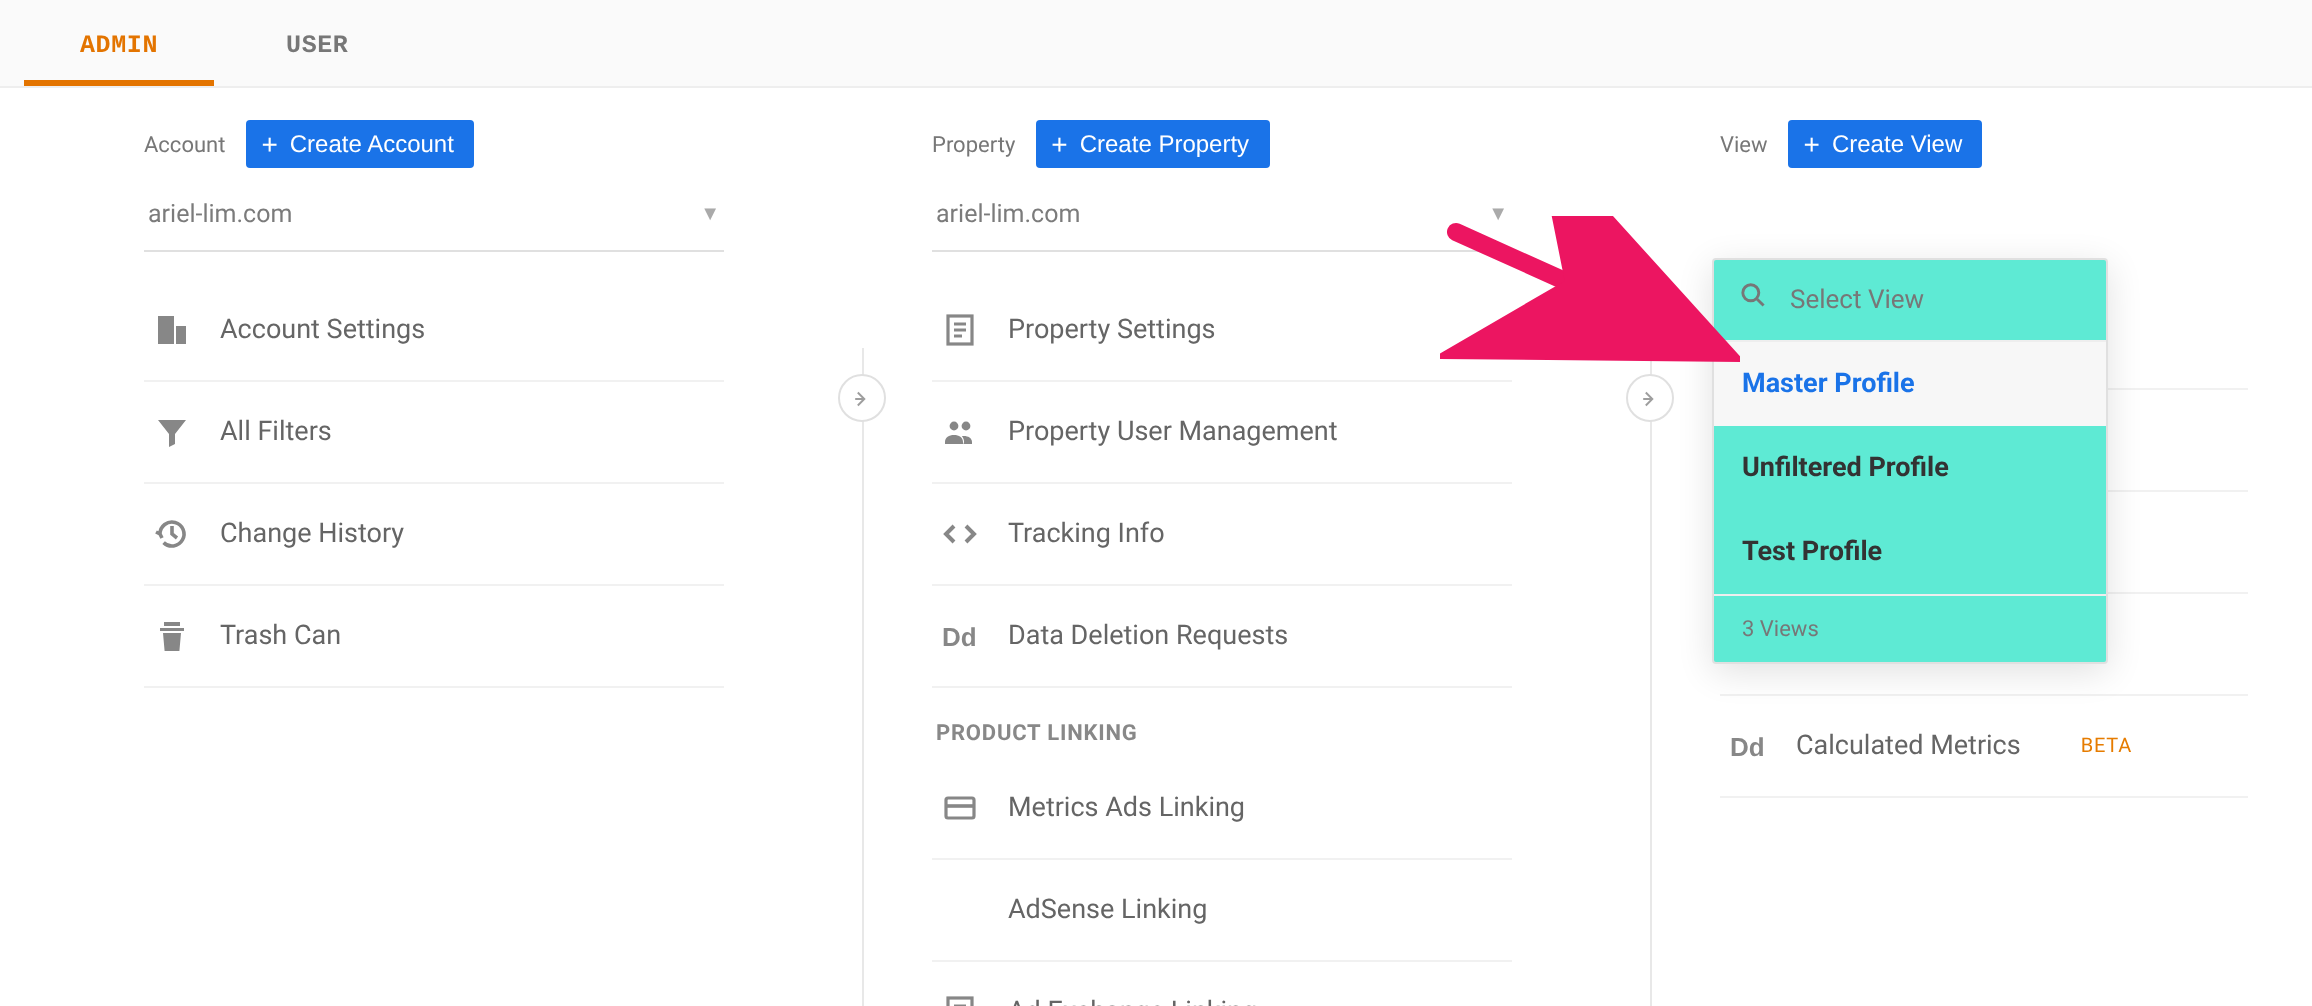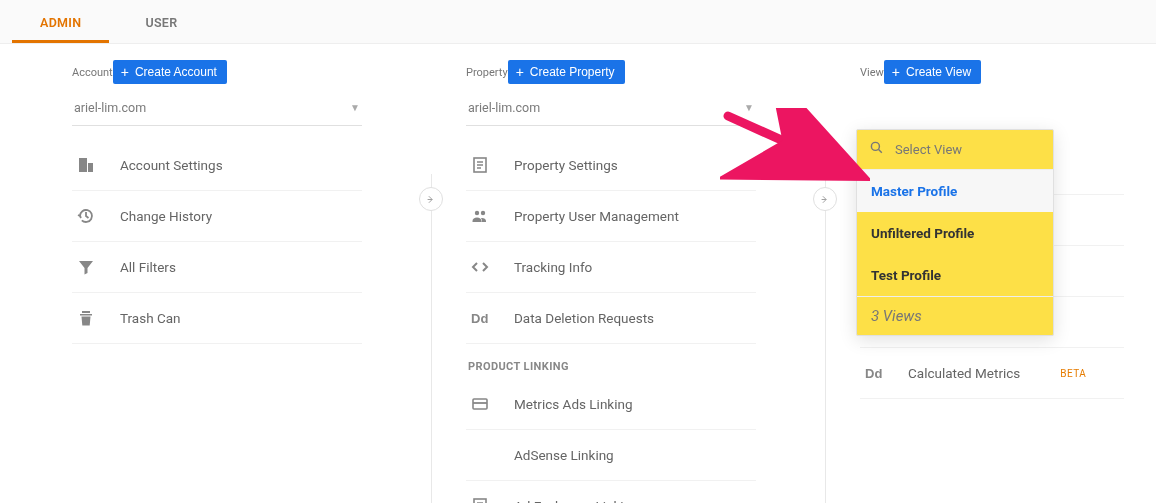--- a/index.html
+++ b/index.html
@@ -21,20 +21,21 @@
       height: 44px;
     }
     .tab {
       padding: 14px 32px 12px;
       font-size: 12.5px;
       font-weight: 600;
       letter-spacing: .3px;
       color: #777;
       cursor: pointer;
       position: relative;
+      font-family: Liberation Mono, monospace;
     }
     .tab.active {
       color: #e37400;
     }
     .tab.active::after {
       content: "";
       position: absolute;
       left: 4px; right: 4px; bottom: -1px;
       height: 3px;
       background: #e37400;
@@ -69,21 +70,21 @@
       display: flex; align-items: center; justify-content: center;
       color: #9e9e9e;
       cursor: pointer;
     }
     .chip-1 { left: 419px; }
     .chip-2 { left: 813px; }
 
     .col-header {
       display: flex;
       align-items: center;
-      gap: 0;
+      gap: 10px;
       margin-bottom: 10px;
     }
     .col-header .label {
       font-size: 11px;
       color: #777;
     }
     .create-btn {
       display: inline-flex;
       align-items: center;
       gap: 6px;
@@ -109,21 +110,21 @@
       color: #7b7b7b;
       font-size: 12.5px;
       cursor: pointer;
       margin-bottom: 14px;
     }
     .selector .caret { font-size: 10px; color: #aaa; }
 
     .menu-item {
       display: flex;
       align-items: center;
-      gap: 24px;
+      gap: 14px;
       padding: 15px 4px;
       border-bottom: 1px solid #f1f1f1;
       color: #656565;
       font-size: 13.5px;
       cursor: pointer;
     }
     .menu-item .icon {
       width: 20px; height: 20px;
       display: flex; align-items: center; justify-content: center;
       color: #878787;
@@ -143,21 +144,21 @@
       letter-spacing: .4px;
       margin-left: 16px;
     }
 
     
     .dropdown {
       position: absolute;
       top: 85px;
       left: 856px;
       width: 198px;
-      background: #fde047;
+      background: #5eead4;
       border: 1px solid #e0e0e0;
       box-shadow: 0 4px 18px rgba(0,0,0,.12);
       border-radius: 2px;
       z-index: 10;
     }
     .dropdown .search {
       display: flex;
       align-items: center;
       gap: 10px;
       padding: 10px 12px;
@@ -172,23 +173,22 @@
       cursor: pointer;
       font-weight: bold;
     }
     .dropdown .opt.active {
       color: #1a73e8;
       background: #f7f7f7;
     }
     .dropdown .count {
       padding: 10px 14px 10px;
       border-top: 1px solid #eee;
-      font-size: 15px;
+      font-size: 11px;
       color: #777;
-      font-style: italic;
     }
 
     
     .arrow {
       position: absolute;
       top: 64px;
       left: 720px;
       z-index: 20;
       pointer-events: none;
     }
@@ -276,32 +276,32 @@
           <span class="icon">
             <svg viewBox="0 0 20 20">
               <use href="#i-building"></use>
             </svg>
           </span>
           <span>Account Settings</span>
         </div>
         <div class="menu-item">
           <span class="icon">
             <svg viewBox="0 0 20 20">
+              <use href="#i-funnel"></use>
+            </svg>
+          </span>
+          <span>All Filters</span>
+        </div>
+        <div class="menu-item">
+          <span class="icon">
+            <svg viewBox="0 0 20 20">
               <use href="#i-history"></use>
             </svg>
           </span>
           <span>Change History</span>
-        </div>
-        <div class="menu-item">
-          <span class="icon">
-            <svg viewBox="0 0 20 20">
-              <use href="#i-funnel"></use>
-            </svg>
-          </span>
-          <span>All Filters</span>
         </div>
         <div class="menu-item">
           <span class="icon">
             <svg viewBox="0 0 20 20">
               <use href="#i-trash"></use>
             </svg>
           </span>
           <span>Trash Can</span>
         </div>
       </div>

